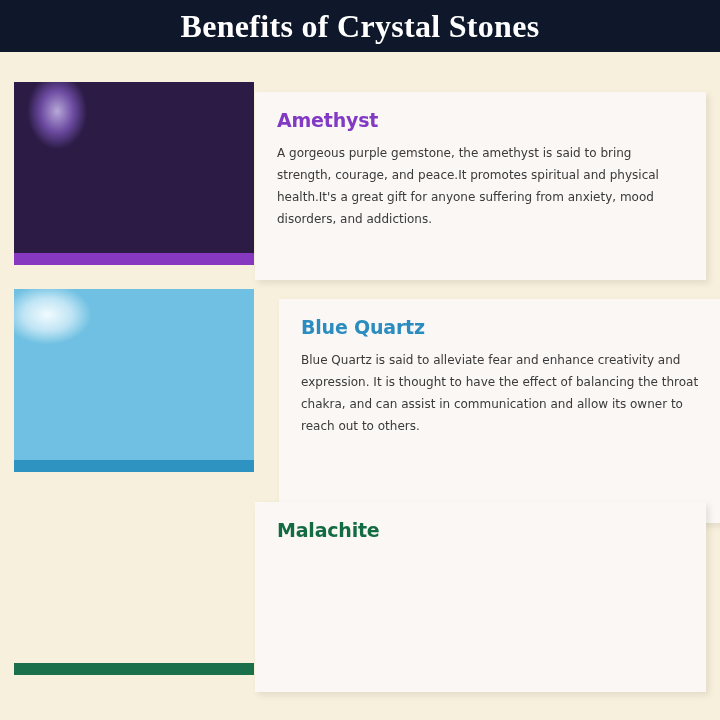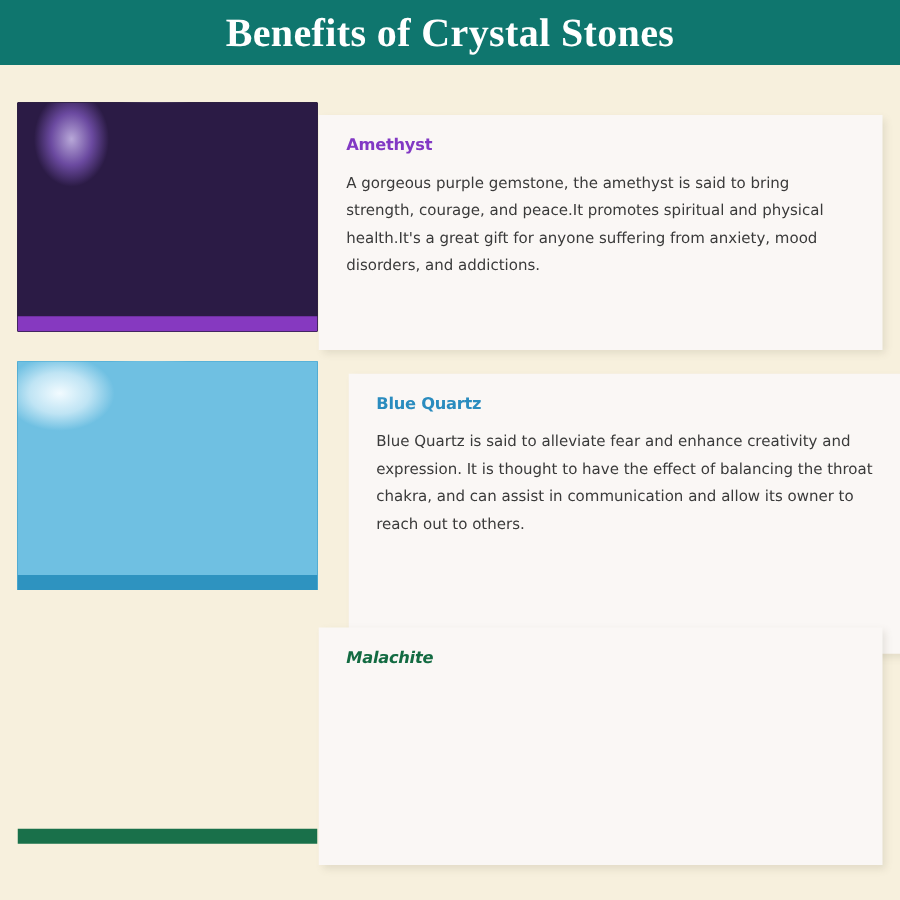--- a/index.html
+++ b/index.html
@@ -15,21 +15,21 @@
     position: relative;
   }
 
   
   .header-banner {
     position: absolute;
     left: 0;
     top: 0;
     width: 720px;
     height: 52px;
-    background: #0f766e;
+    background: #0f172a;
     display: flex;
     align-items: center;
     justify-content: center;
   }
   .header-title {
     font-family: "Liberation Serif", serif;
     font-size: 32px;
     font-weight: 700;
     color: #FFFFFF;
     letter-spacing: 0.3px;
@@ -127,25 +127,25 @@
   .text-card {
     position: absolute;
     left: 255px;
     top: 10px;
     width: 451px;
     background: #FAF7F5;
     box-shadow: 3px 3px 6px rgba(120, 110, 85, 0.16);
   }
   #row-0 .text-card { height: 188px; }
   #row-1 .text-card { height: 224px; margin-left: 24px; }
-  #row-2 .text-card { height: 190px; font-style: italic; }
+  #row-2 .text-card { height: 190px; }
 
   .card-heading {
     font-family: "DejaVu Sans", sans-serif;
-    font-size: 13px;
+    font-size: 19px;
     font-weight: 700;
     margin: 0;
     padding: 18px 0 0 22px;
     letter-spacing: -0.2px;
     line-height: 1.1;
   }
   .card-body {
     font-family: "DejaVu Sans", sans-serif;
     font-size: 12px;
     color: #3A3A3A;

